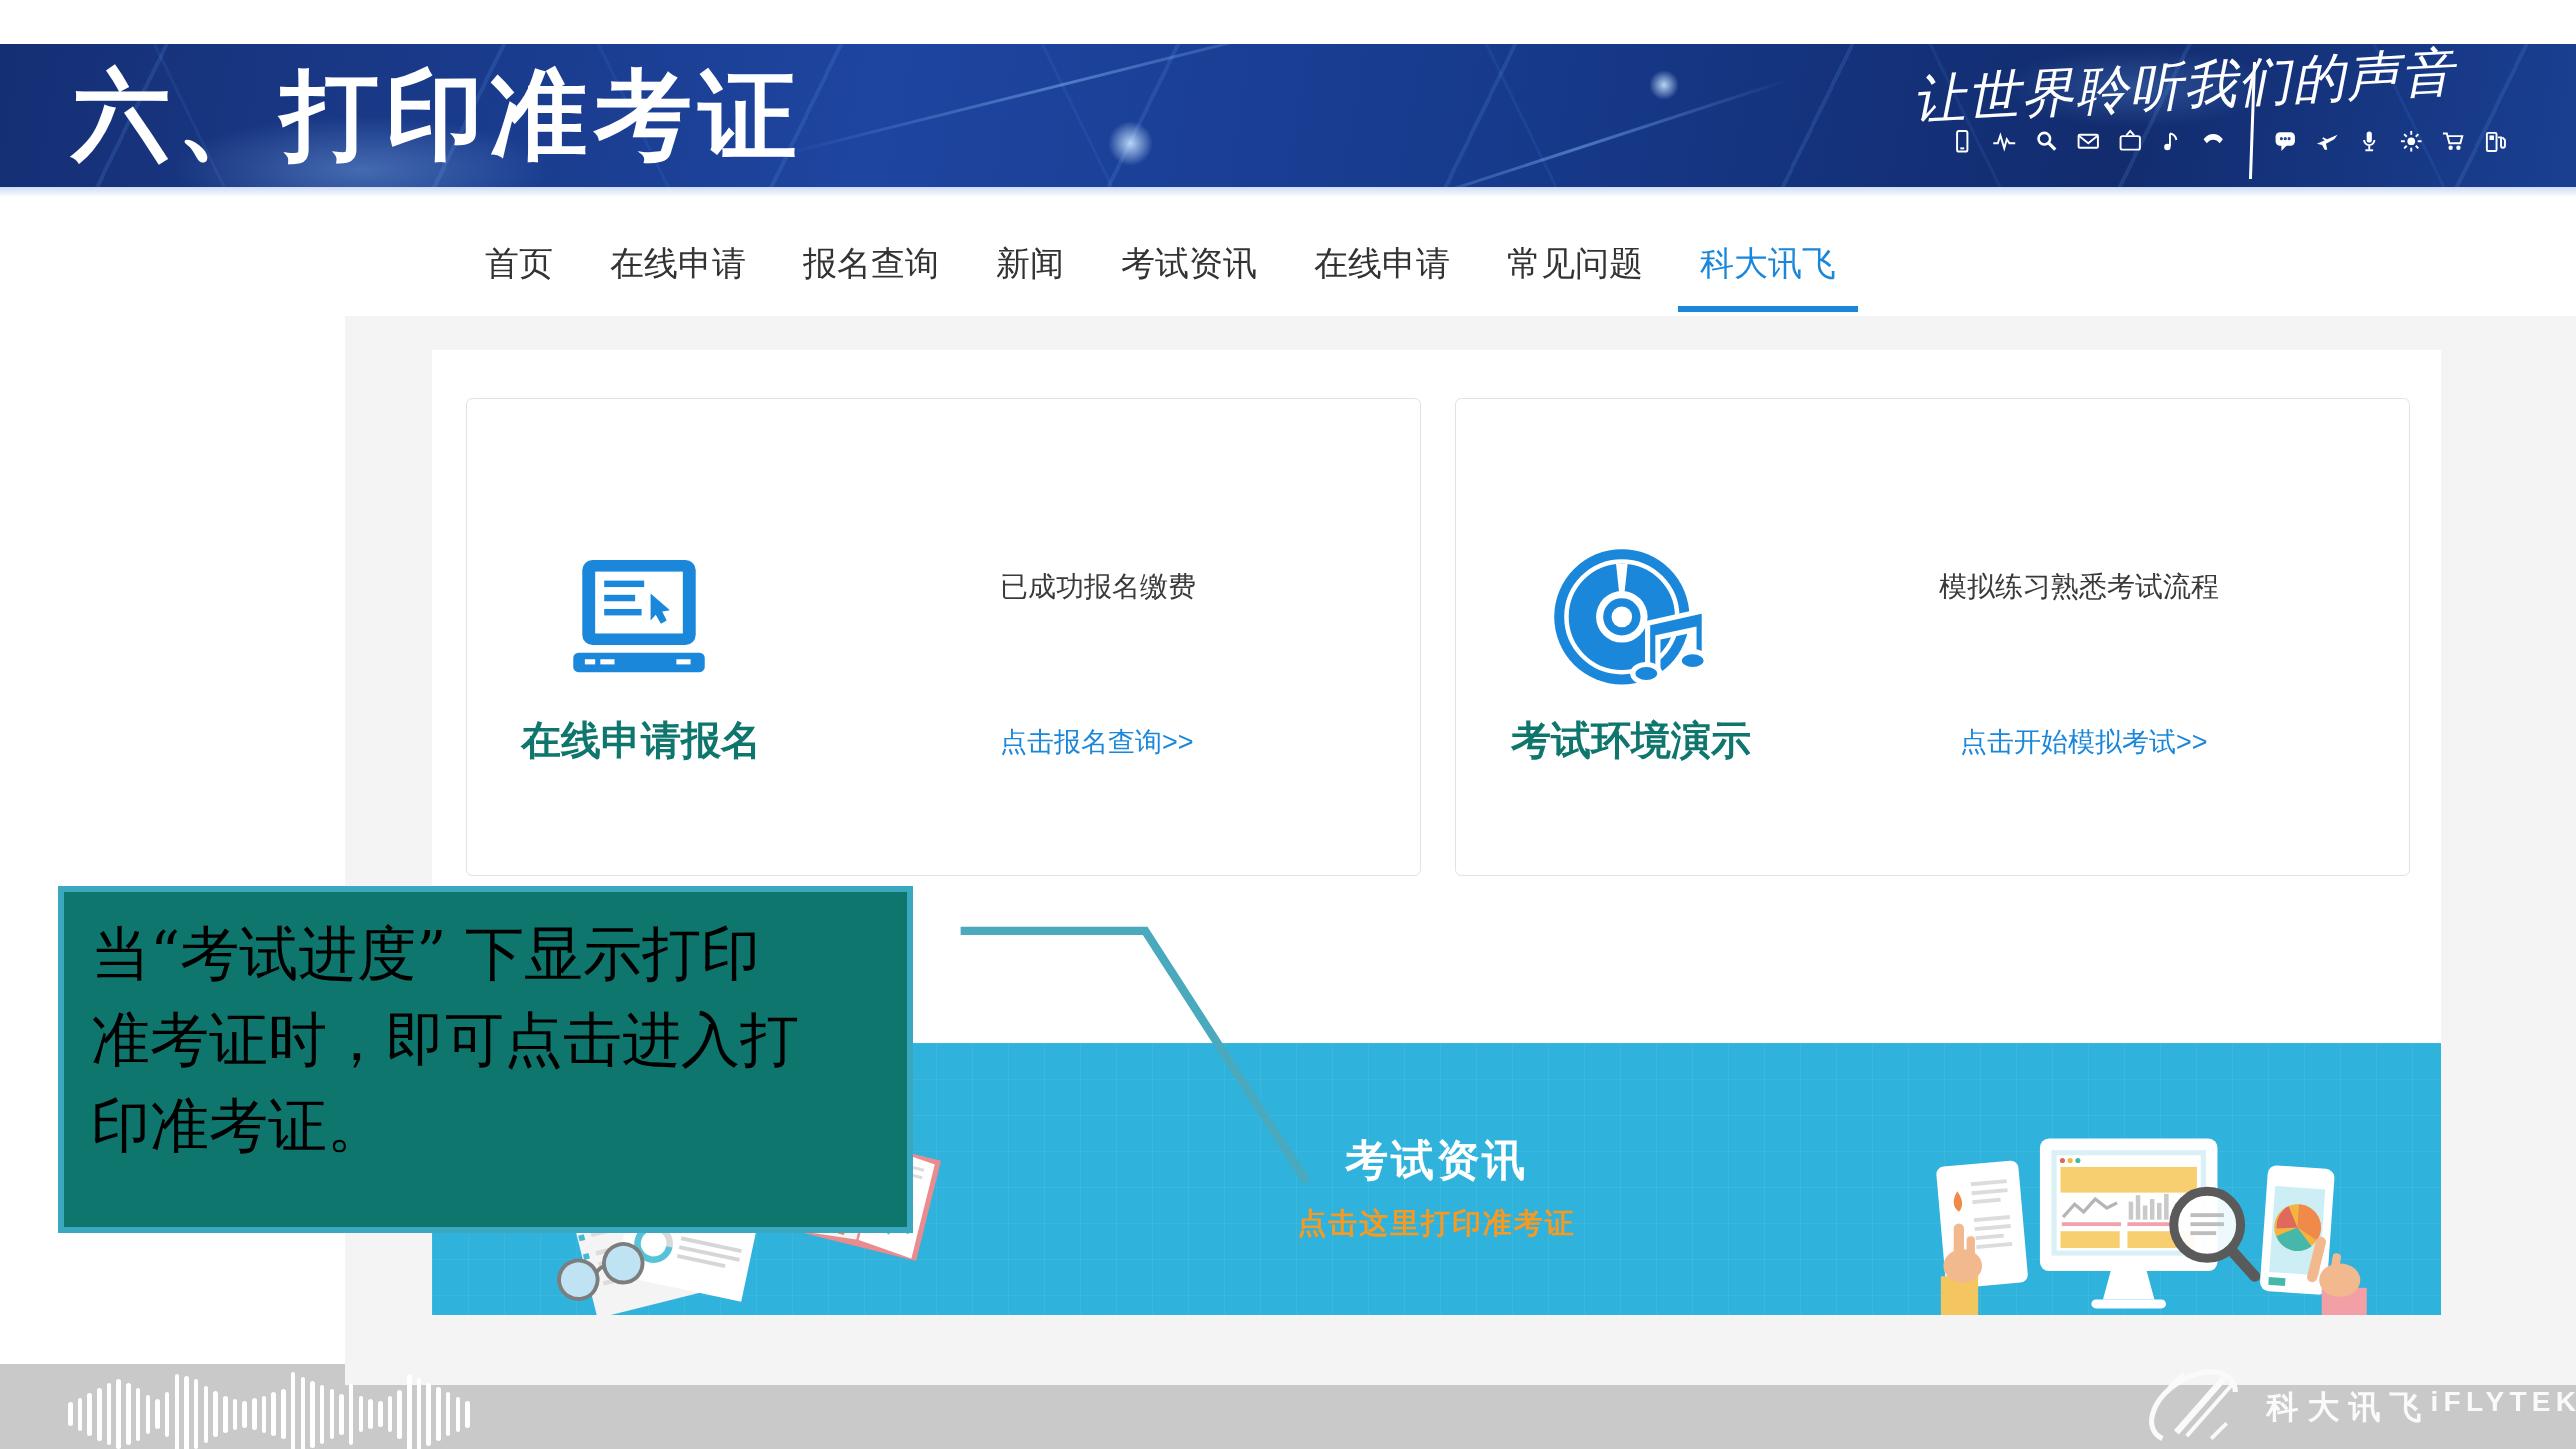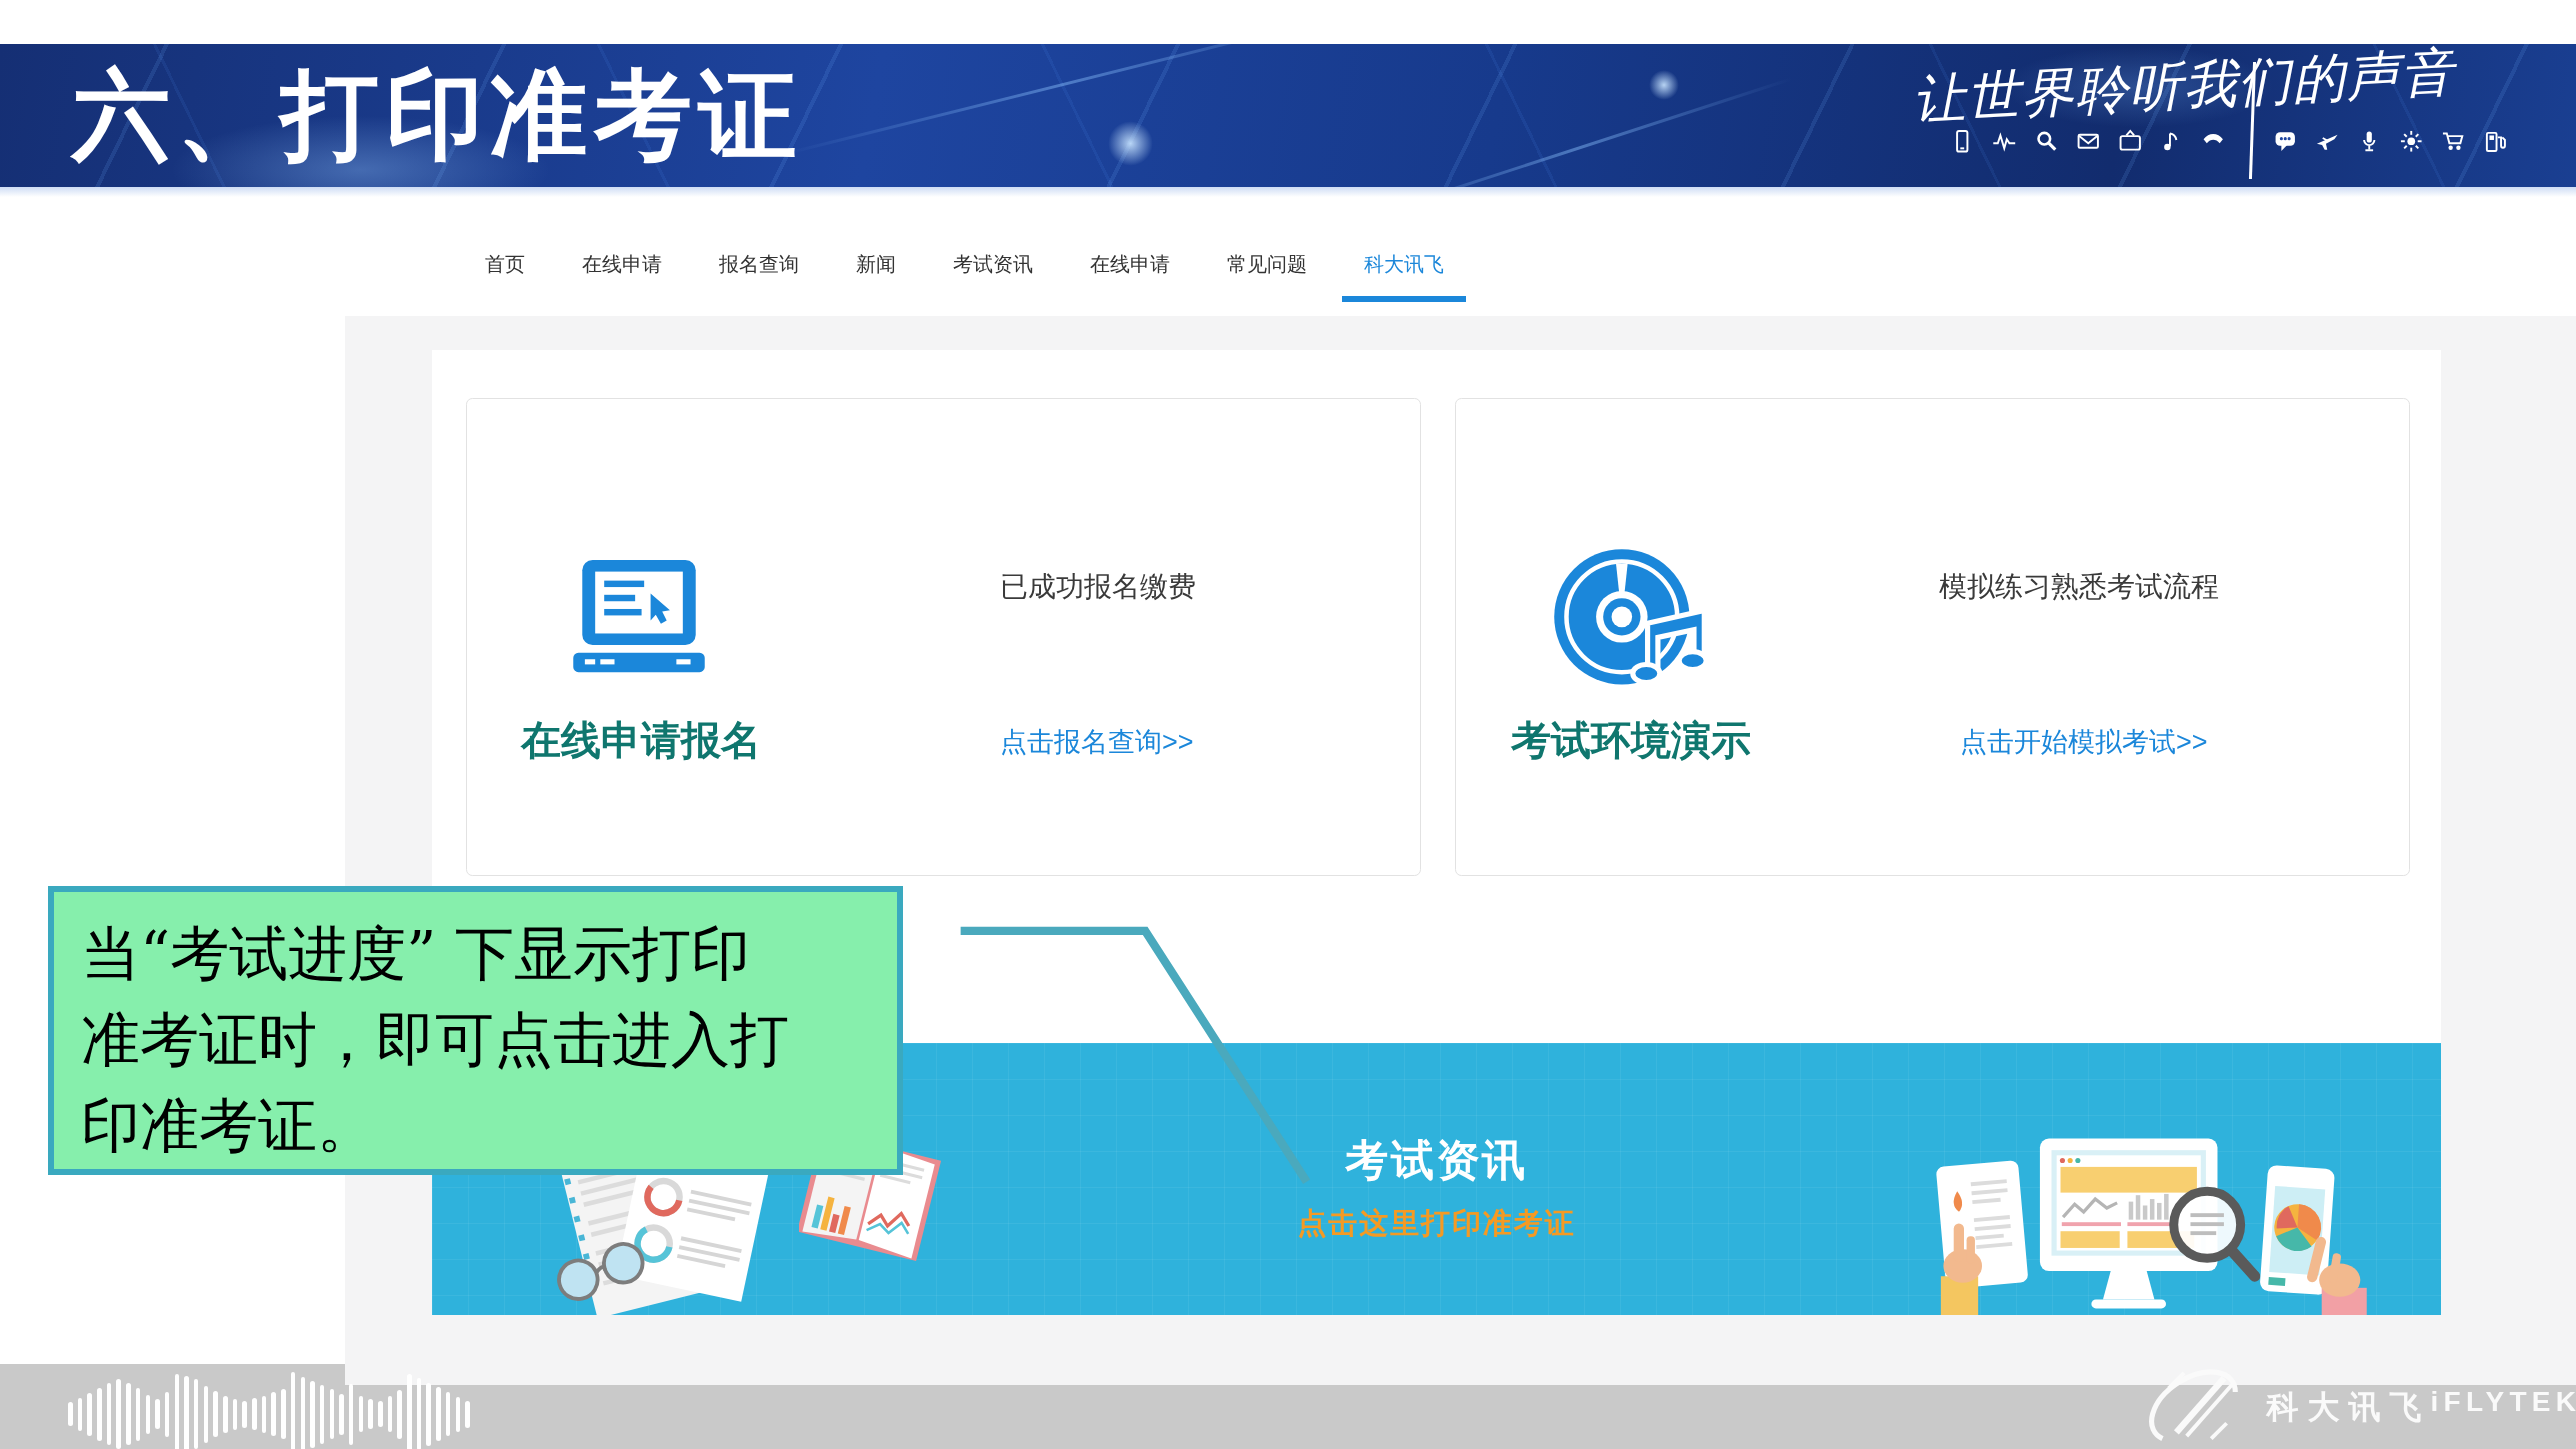--- a/index.html
+++ b/index.html
@@ -24,21 +24,21 @@
   .slogan-block{left:1893px;top:0;width:650px;height:143px;color:#fff;}
   .slogan{left:19.3px;top:5.2px;width:618px;font-family:"DejaVu Serif",serif;font-style:italic;
     font-size:53px;letter-spacing:1.3px;transform:rotate(-3deg);white-space:nowrap;color:#fff;}
   .banner-icons{left:57px;top:85px;display:flex;gap:17.4px;align-items:center;}
   .banner-icons svg{display:block;}
   .calli-stroke{left:358px;top:18px;width:3.2px;height:117px;background:#fff;transform:rotate(2deg);}
 
   
   .nav{left:345px;top:213px;width:2231px;height:102px;background:#fff;display:flex;
        align-items:center;padding-left:140px;gap:57px;box-sizing:border-box;}
-  .nav-item{font-size:20px;color:#333;white-space:nowrap;position:relative;cursor:pointer;}
+  .nav-item{font-size:34px;color:#333;white-space:nowrap;position:relative;cursor:pointer;}
   .nav-item.active{color:#1b87da;}
   .nav-item.active::after{content:"";position:absolute;left:-22px;right:-22px;bottom:-24.5px;
        height:5.8px;background:#1b87da;}
 
   .content-bg{left:345px;top:316px;width:2231px;height:1069px;background:#f4f4f5;}
   .panel{left:432px;top:350px;width:2009px;height:693px;background:#ffffff;}
 
   .card{background:#fff;border:1.3px solid #e2e2e2;border-radius:6.4px;box-sizing:border-box;}
   .card-left{left:466px;top:398px;width:955px;height:478px;}
   .card-right{left:1455px;top:398px;width:955px;height:478px;}
@@ -51,21 +51,21 @@
     background-image:
       linear-gradient(rgba(255,255,255,.06) 1.3px, transparent 1.3px),
       linear-gradient(90deg, rgba(255,255,255,.06) 1.3px, transparent 1.3px);
     background-size:36px 36px;background-color:#2fb2dc;}
   .progress-title{left:0;width:100%;top:89px;text-align:center;color:#fff;
     font-size:43px;font-weight:900;letter-spacing:2.6px;}
   .progress-link{left:0;width:100%;top:161px;text-align:center;color:#f59a23;
     font-size:29px;font-weight:700;letter-spacing:1.9px;cursor:pointer;}
 
   
-  .callout{left:48px;top:886px;width:855px;height:289px;background:#86efac;
+  .callout{left:58px;top:886px;width:855px;height:347px;background:#0f766e;
     border:6.4px solid #3aa9bf;box-sizing:border-box;padding:19.3px 27px;}
   .callout-line{font-family:"DejaVu Serif",serif;font-size:59px;line-height:86px;
     color:#000;white-space:nowrap;}
   .connector{left:927px;top:918px;}
 
   
   .footer-band{left:0;top:1364px;width:2576px;height:85px;background:#c9c9c9;}
   .waveform{left:68px;top:1369px;width:451px;height:90px;display:flex;align-items:center;gap:5.2px;}
   .wbar{width:4.5px;background:#ffffff;border-radius:2.6px;flex:0 0 auto;}
   .footer-logo{left:2139px;top:1370px;width:335px;height:75px;display:flex;align-items:center;gap:11.6px;color:#fafafa;}

